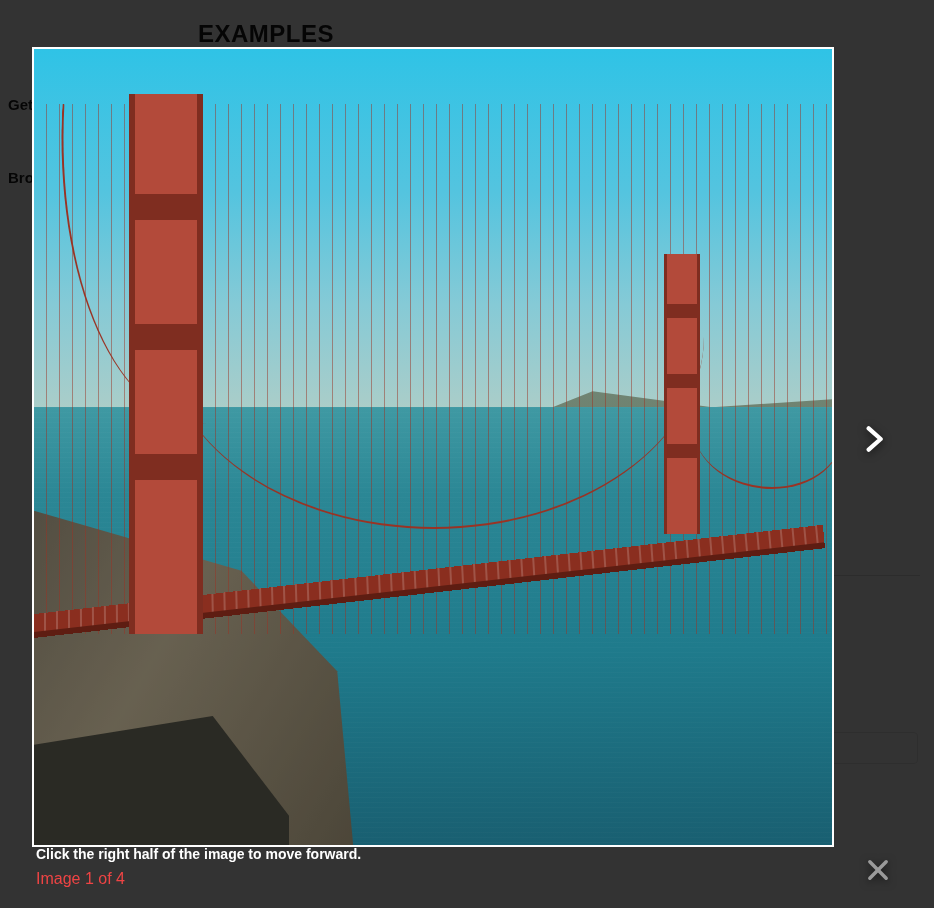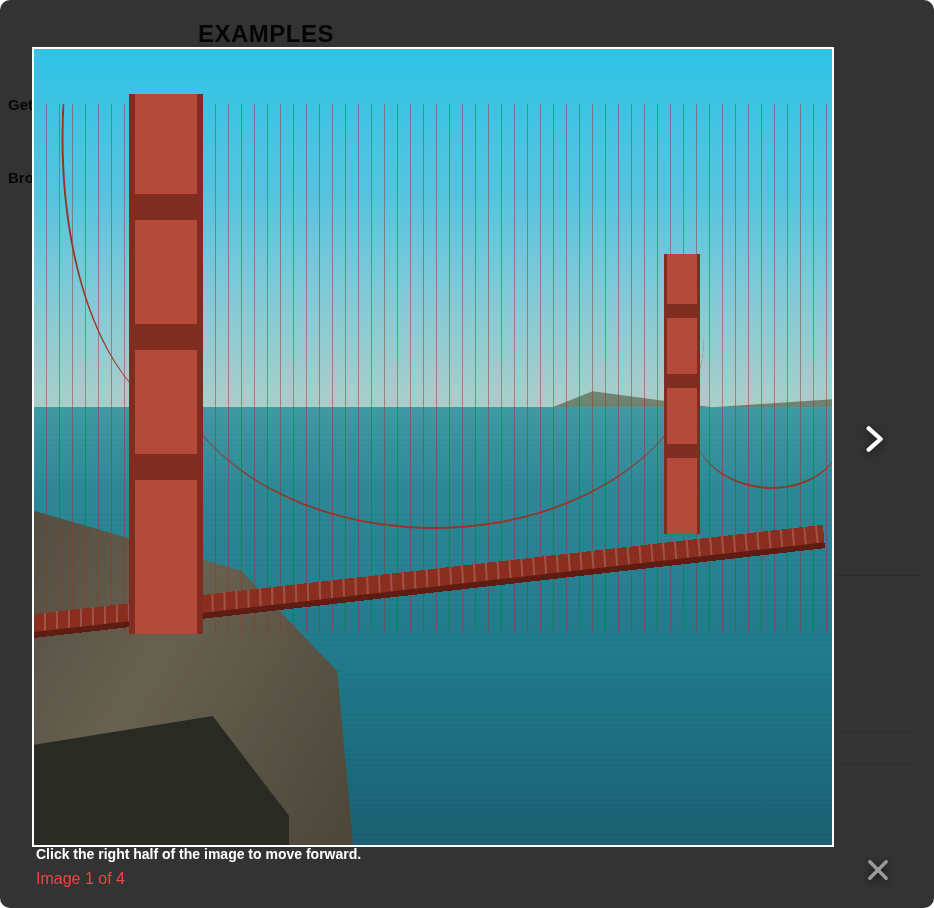--- a/index.html
+++ b/index.html
@@ -68,21 +68,20 @@
     left: 198px;
     width: 722px;
   }
 
   
   .overlay {
     position: absolute;
     inset: 0;
     background: rgba(0,0,0,0.80);
     z-index: 10;
-    border-radius: 10px;
   }
   .lightbox {
     position: absolute;
     top: 47px;
     left: 32px;
     width: 802px;
     height: 800px;
     border: 2px solid #fff;
     background: #000;
   }

